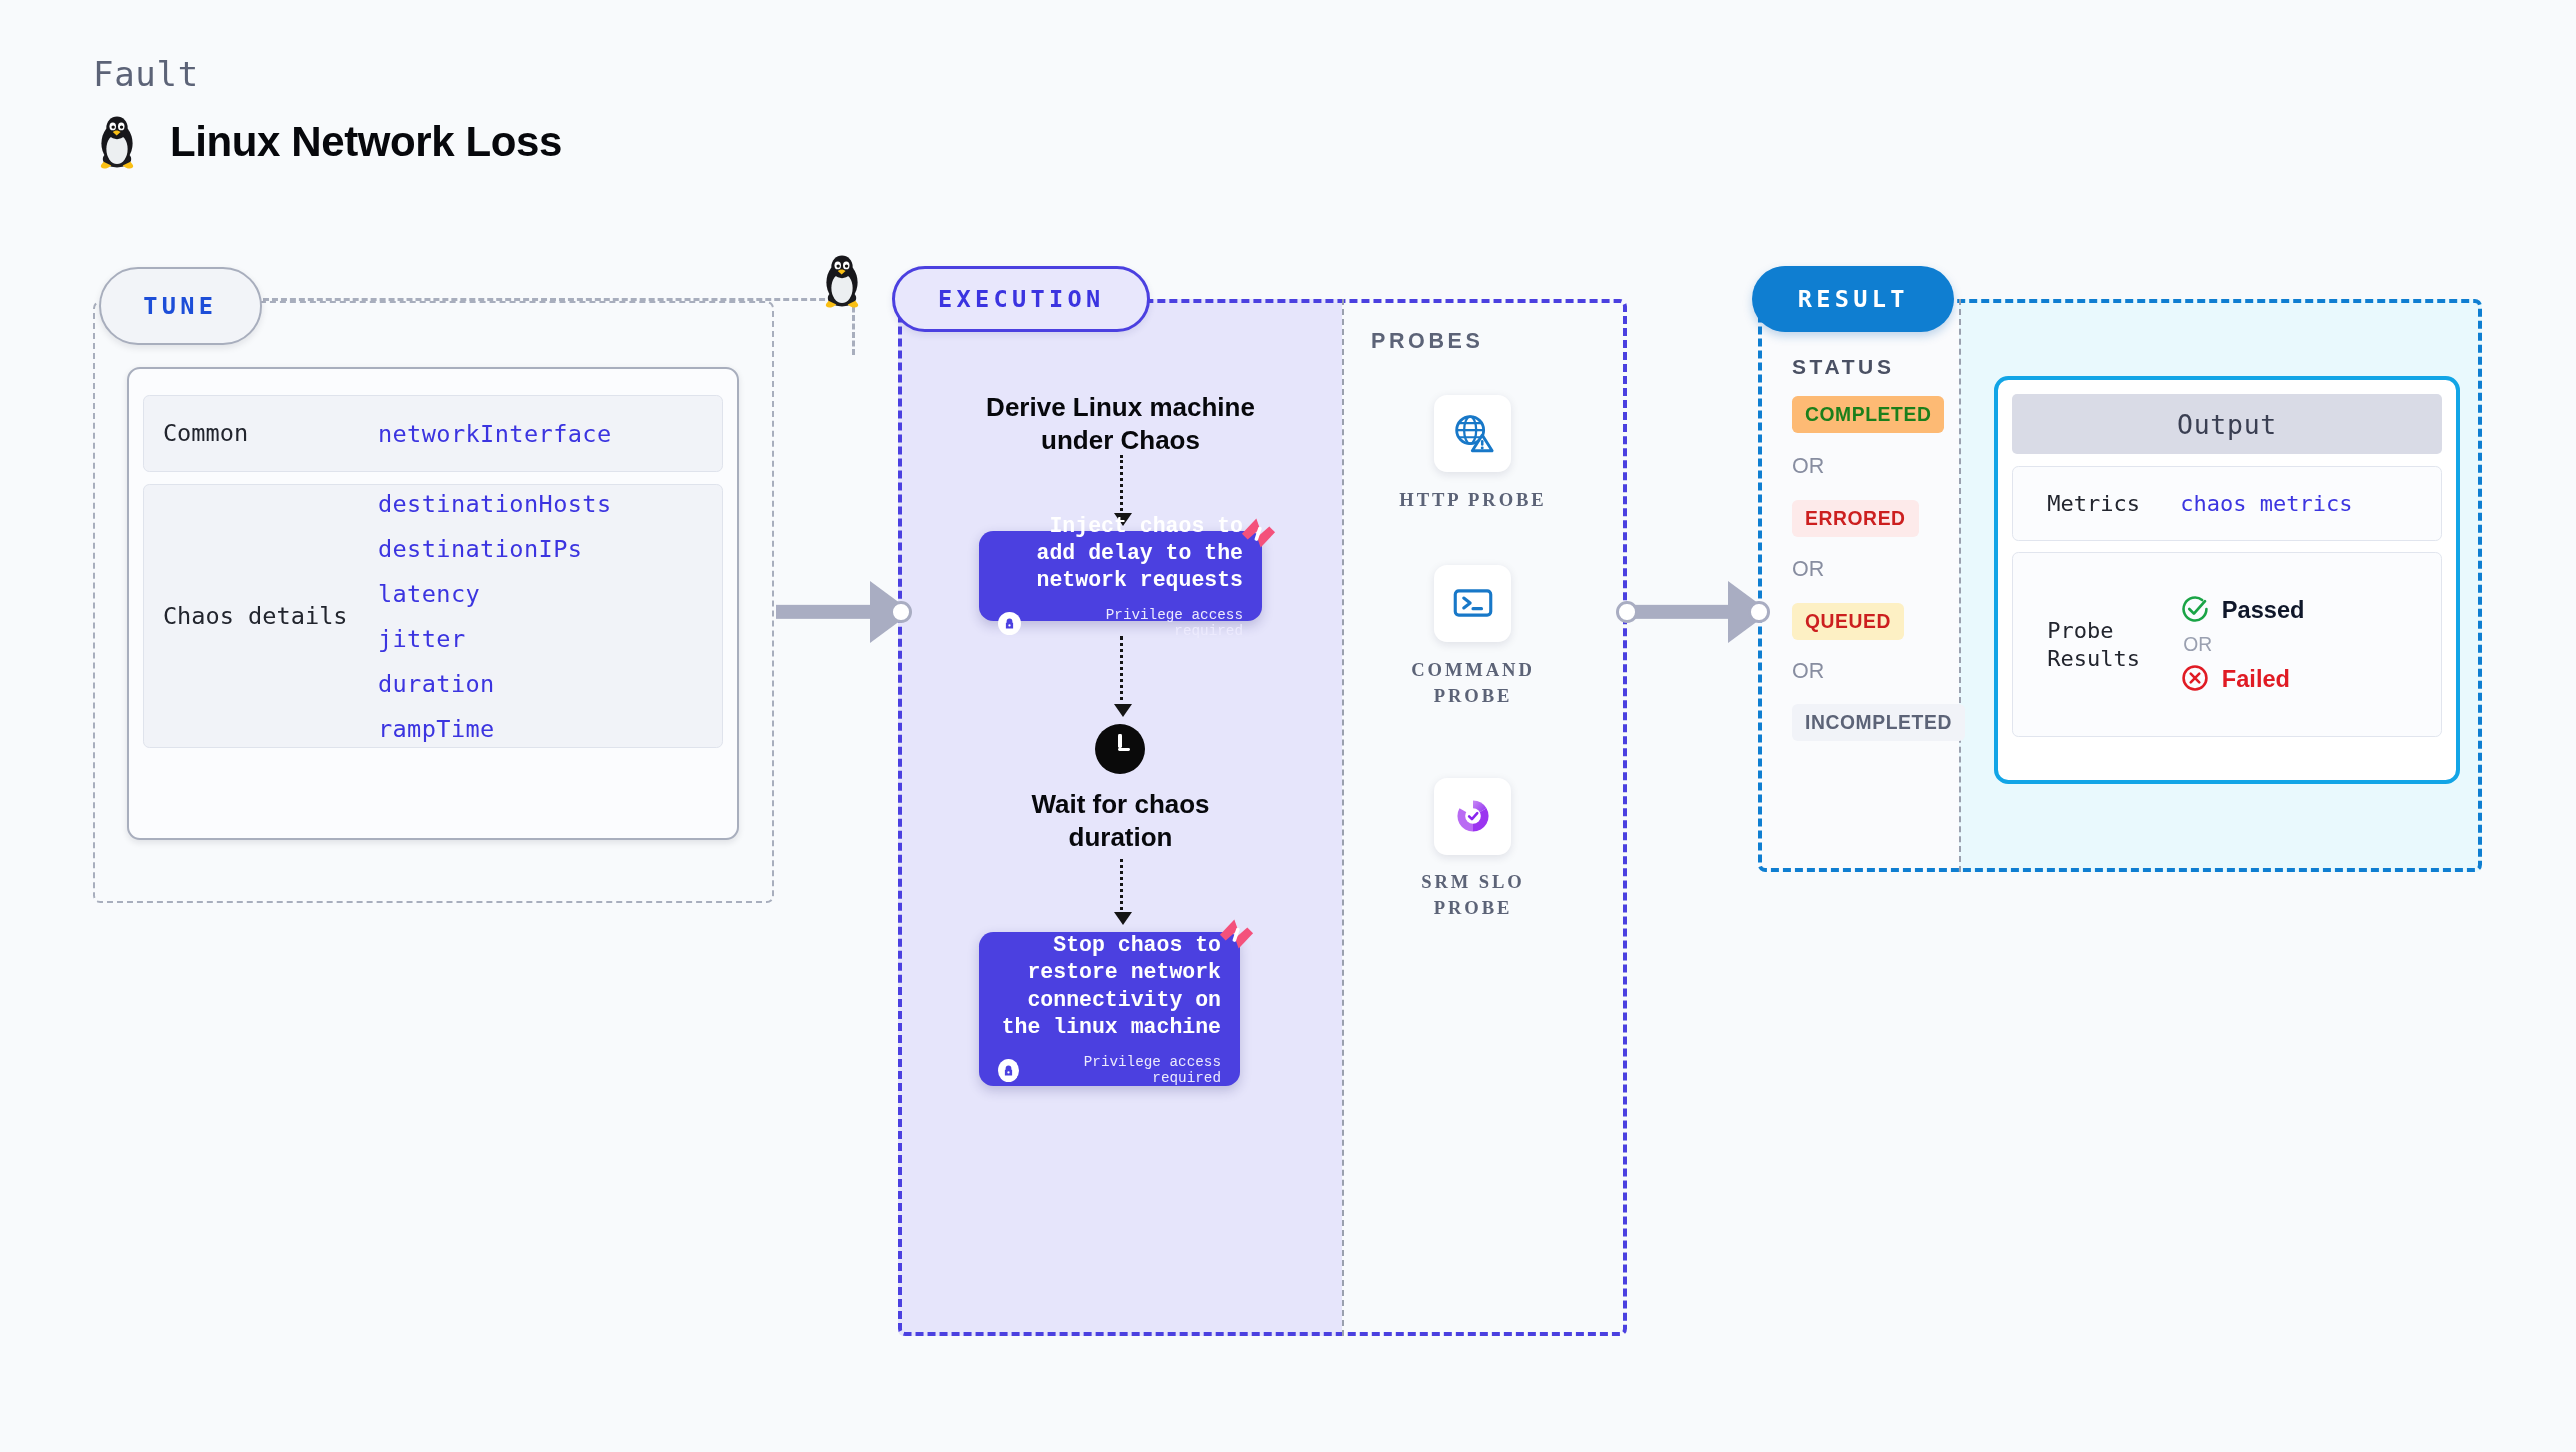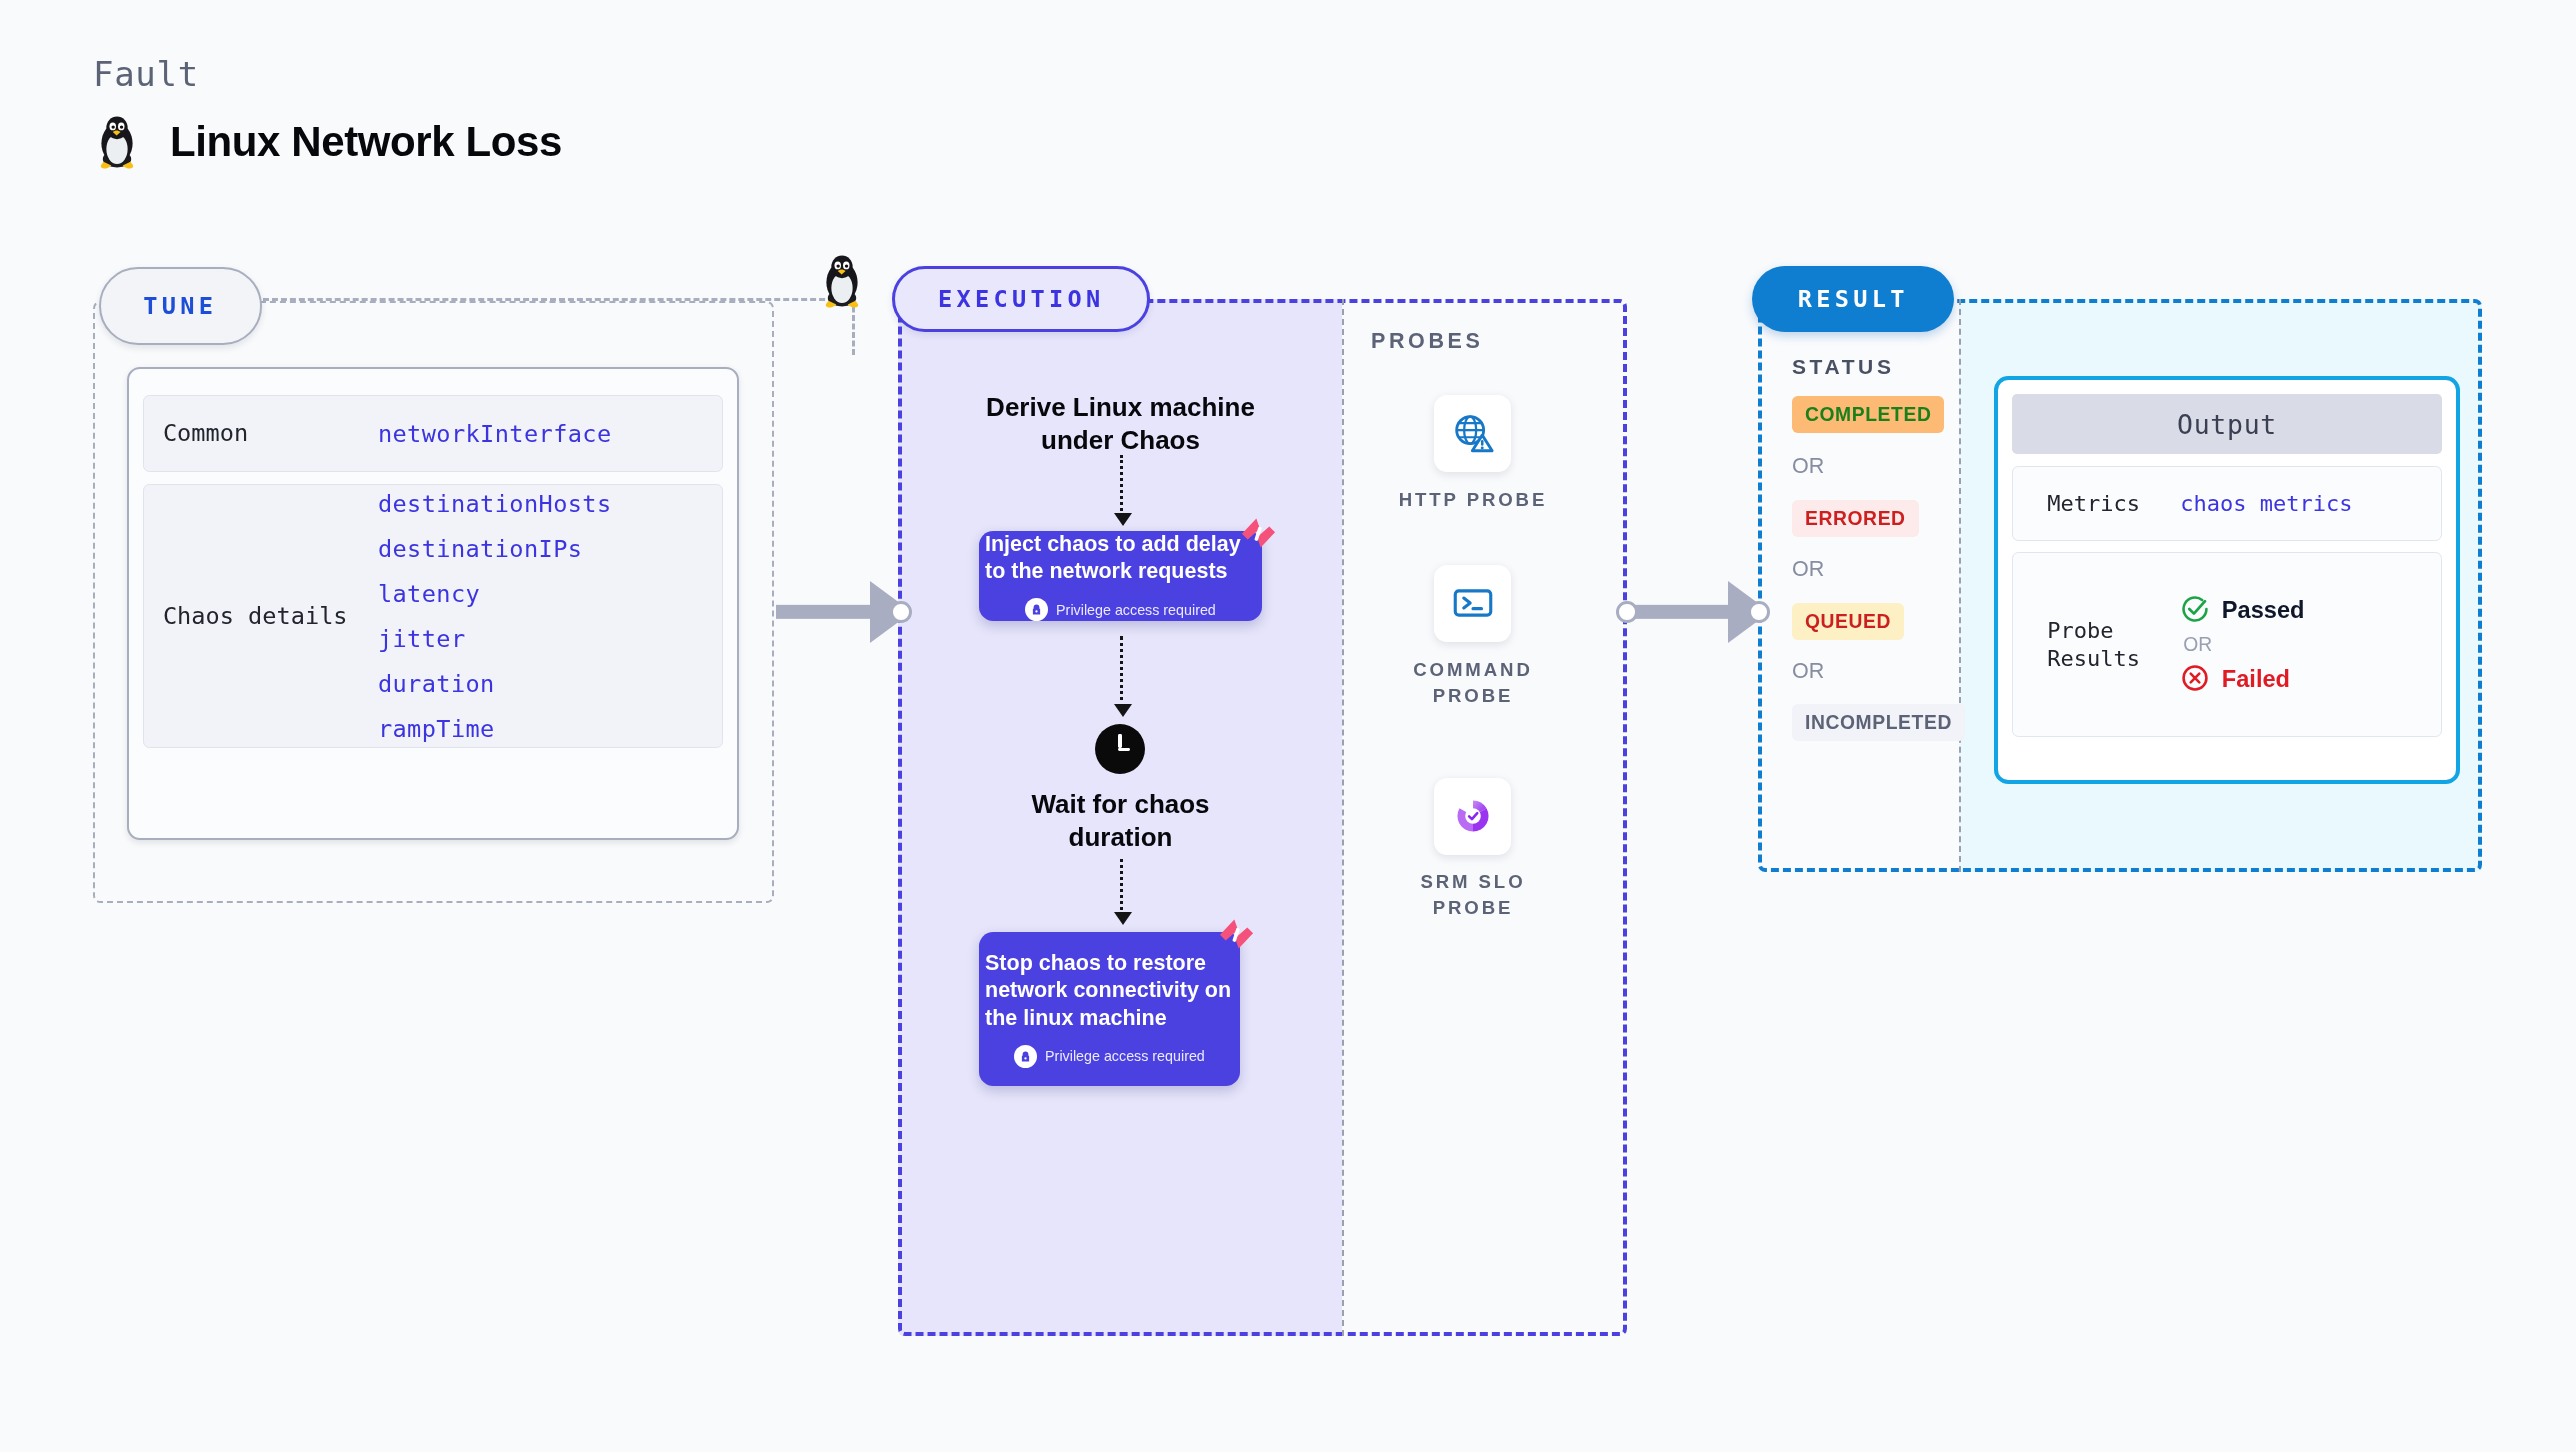--- a/index.html
+++ b/index.html
@@ -143,23 +143,24 @@
   }
   .vdash::after {
     content: ""; position: absolute; left: -9.3px; bottom: -8.6px;
     width: 0; height: 0; border-left: 9.3px solid transparent;
     border-right: 9.3px solid transparent; border-top: 13px solid #141414;
   }
 
   .chaos-box {
     position: absolute; background: #4b40e0; border-radius: 14.3px;
     box-shadow: 0 4.3px 11.5px rgba(40,35,120,.22);
-    color: #ffffff; text-align: left;
+    color: #ffffff; text-align: right;
     display: flex; flex-direction: column; align-items: center; justify-content: center;
-    padding: 13px 6px;
+    padding: 13px 19px;
+    font-family: Liberation Mono, monospace;
   }
   .chaos-box .ctext { font-weight: 700; font-size: 21.5px; line-height: 1.27; }
   .chaos-priv {
     margin-top: 13px; display: flex; align-items: center; gap: 7.9px;
     font-size: 14.3px; color: #eceafd; font-weight: 400;
   }
   .lock-badge {
     width: 23px; height: 23px; border-radius: 50%; background: #fff;
     display: flex; align-items: center; justify-content: center;
   }
@@ -240,21 +241,21 @@
 
   
   .probe-tile {
     position: absolute; width: 77px; height: 77px; border-radius: 13px;
     background: #ffffff; box-shadow: 0 2.9px 8.6px rgba(20,24,60,.10);
     display: flex; align-items: center; justify-content: center;
   }
   .probe-cap {
     position: absolute; text-align: center; width: 172px;
     font-size: 18.6px; font-weight: 700; letter-spacing: 2.9px;
-    color: #5c6377; line-height: 1.38;
+    color: #5c6377; line-height: 1.38; font-family: Liberation Serif, serif;
   }
 </style>
 </head>
 <body>
 
 <div class="page">
 
   <div class="hdr-fault">Fault</div>
   <div class="hdr-title-row">
     <span class="peng">

